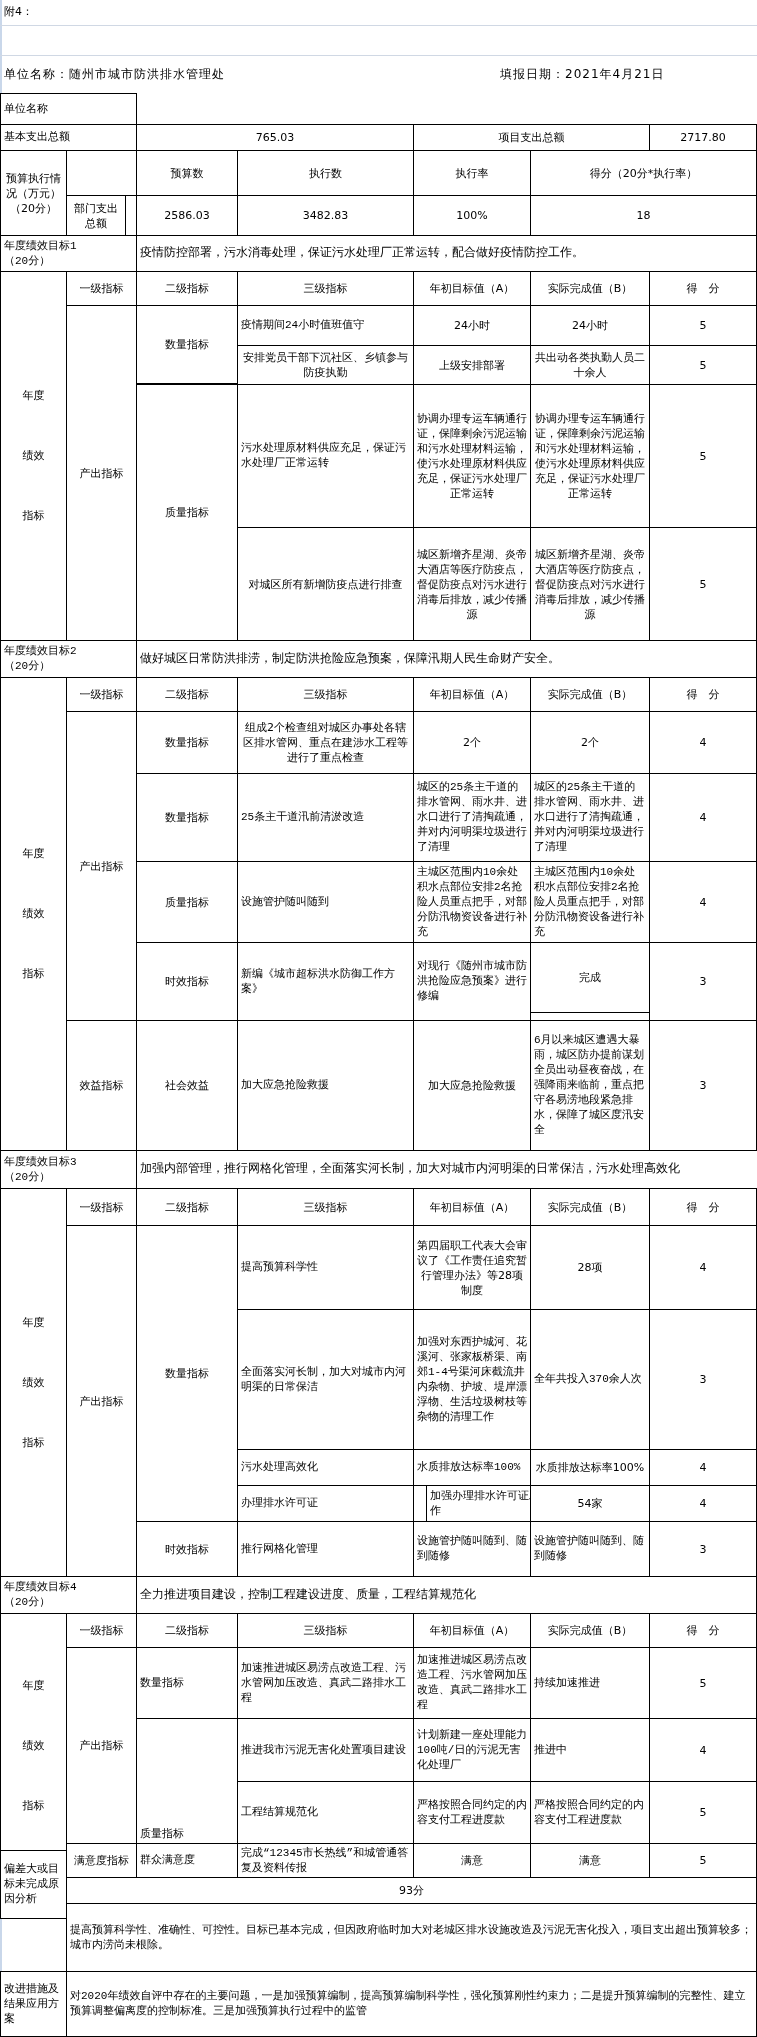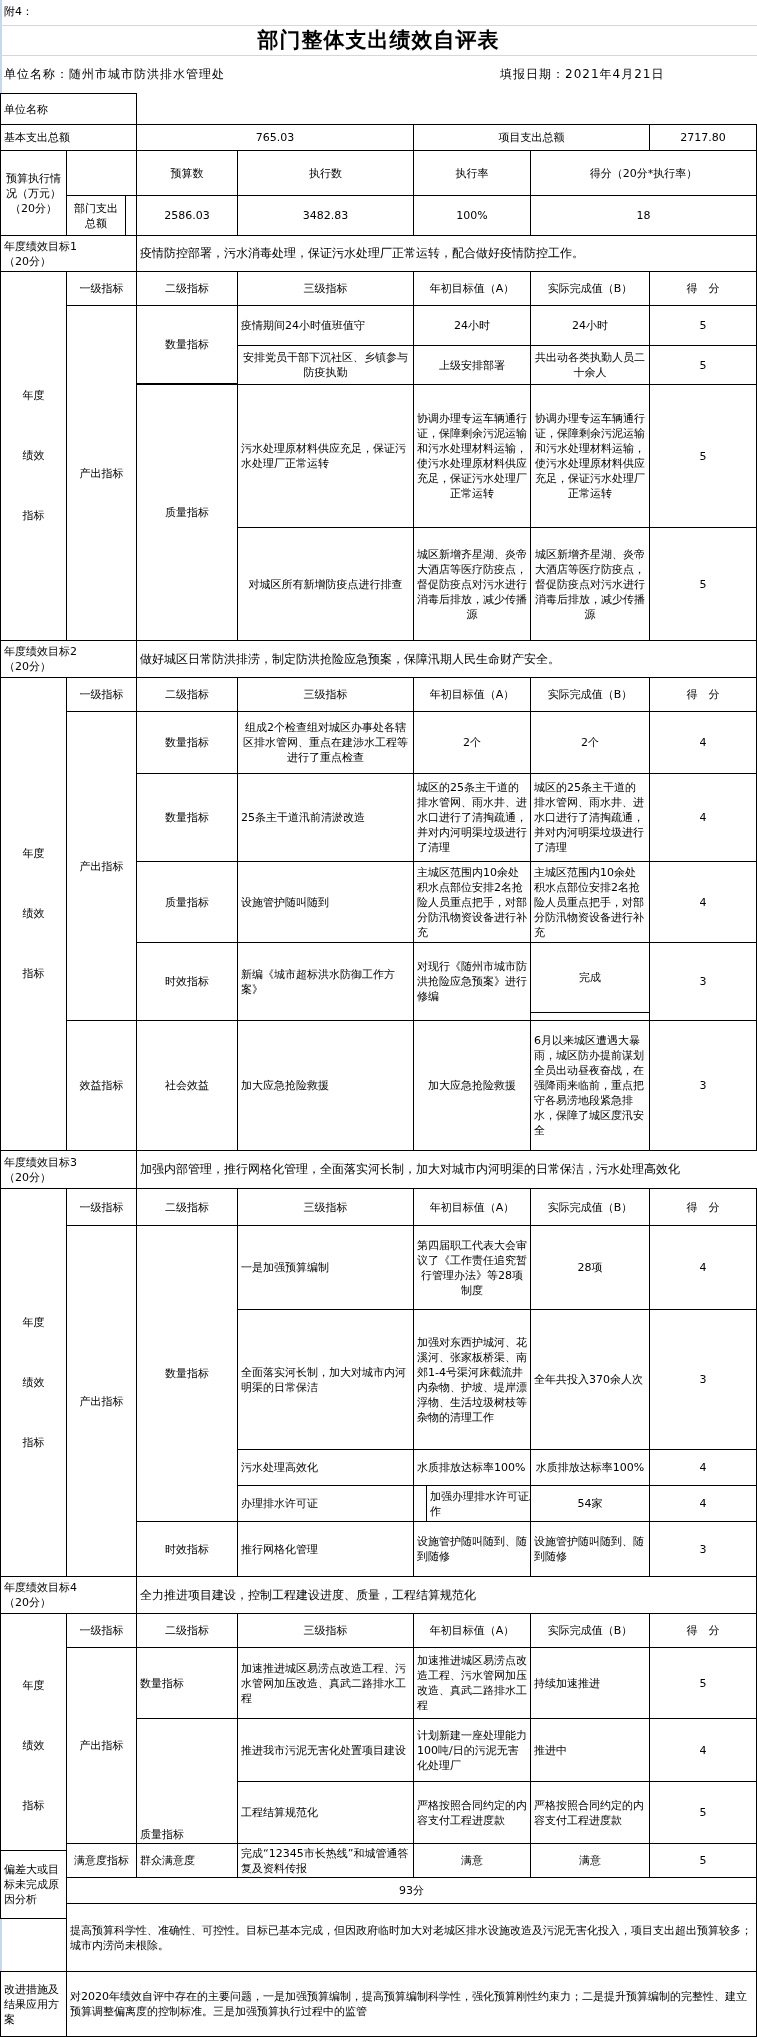--- a/index.html
+++ b/index.html
@@ -5,40 +5,39 @@
   html, body { margin: 0; padding: 0; background: #ffffff; }
   body { width: 757px; height: 2037px; position: relative; overflow: hidden;
          font-family: "DejaVu Sans", "Liberation Sans", sans-serif; color: #000; }
   .page { position: absolute; left: 0; top: 0; width: 757px; height: 2037px; background: #fff; }
   .leftstrip { position: absolute; left: 0; top: 0; width: 2px; height: 2037px; background: #c9d7ea; }
   .gridline { position: absolute; left: 0; width: 757px; height: 1px; background: #d0d8e4; }
   .cell { position: absolute; box-sizing: border-box; border: 1px solid #000;
           display: flex; align-items: center; justify-content: center;
           font-size: 11px; line-height: 15px; padding: 1px 3px; overflow: hidden;
           text-align: center; background: #fff; }
-  .cell.l { justify-content: flex-start; text-align: left; }
+  .cell.l { justify-content: flex-start; text-align: left; font-family: Liberation Mono, monospace; }
   .cell span { display: block; white-space: pre-wrap; word-break: break-all; }
   .title { position: absolute; left: 0; top: 25px; width: 757px; height: 30px;
            display: flex; align-items: center; justify-content: center;
            font-size: 21px; font-weight: bold; letter-spacing: 1px; }
   .annex { position: absolute; left: 4px; top: 4px; font-size: 11px; }
   .unitline { position: absolute; top: 66px; font-size: 12px; letter-spacing: 1px; }
   .goal-text { font-size: 12px; }
   .vert span { line-height: 30px; }
 </style>
 </head>
 <body>
 
 <div class="page">
   <div class="leftstrip"></div>
   <div class="gridline" style="top:25px"></div>
   <div class="gridline" style="top:55px"></div>
 
   <div class="annex">附4：</div>
-  <div class="title">部门整体支出绩效自评表</div>
   <div class="unitline" style="left:4px">单位名称：随州市城市防洪排水管理处</div>
   <div class="unitline" style="left:500px">填报日期：2021年4月21日</div>
 
   <div class="cell l" style="left:0;top:93px;width:137px;height:32px">
       <span>单位名称</span>
     </div>
 
   <div class="cell l" style="left:0;top:124px;width:137px;height:27px">
       <span>基本支出总额</span>
     </div>
@@ -336,21 +335,21 @@
     </div>
 
   <div class="cell" style="left:66px;top:1225px;width:71px;height:352px">
       <span>产出指标</span>
     </div>
   <div class="cell" style="left:136px;top:1225px;width:102px;height:297px">
       <span>数量指标</span>
     </div>
 
   <div class="cell l" style="left:237px;top:1225px;width:177px;height:85px">
-      <span>一是加强预算编制</span>
+      <span>提高预算科学性</span>
     </div>
   <div class="cell" style="left:413px;top:1225px;width:118px;height:85px">
       <span>第四届职工代表大会审议了《工作责任追究暂行管理办法》等28项制度</span>
     </div>
   <div class="cell" style="left:530px;top:1225px;width:120px;height:85px">
       <span>28项</span>
     </div>
   <div class="cell" style="left:649px;top:1225px;width:108px;height:85px">
       <span>4</span>
     </div>

